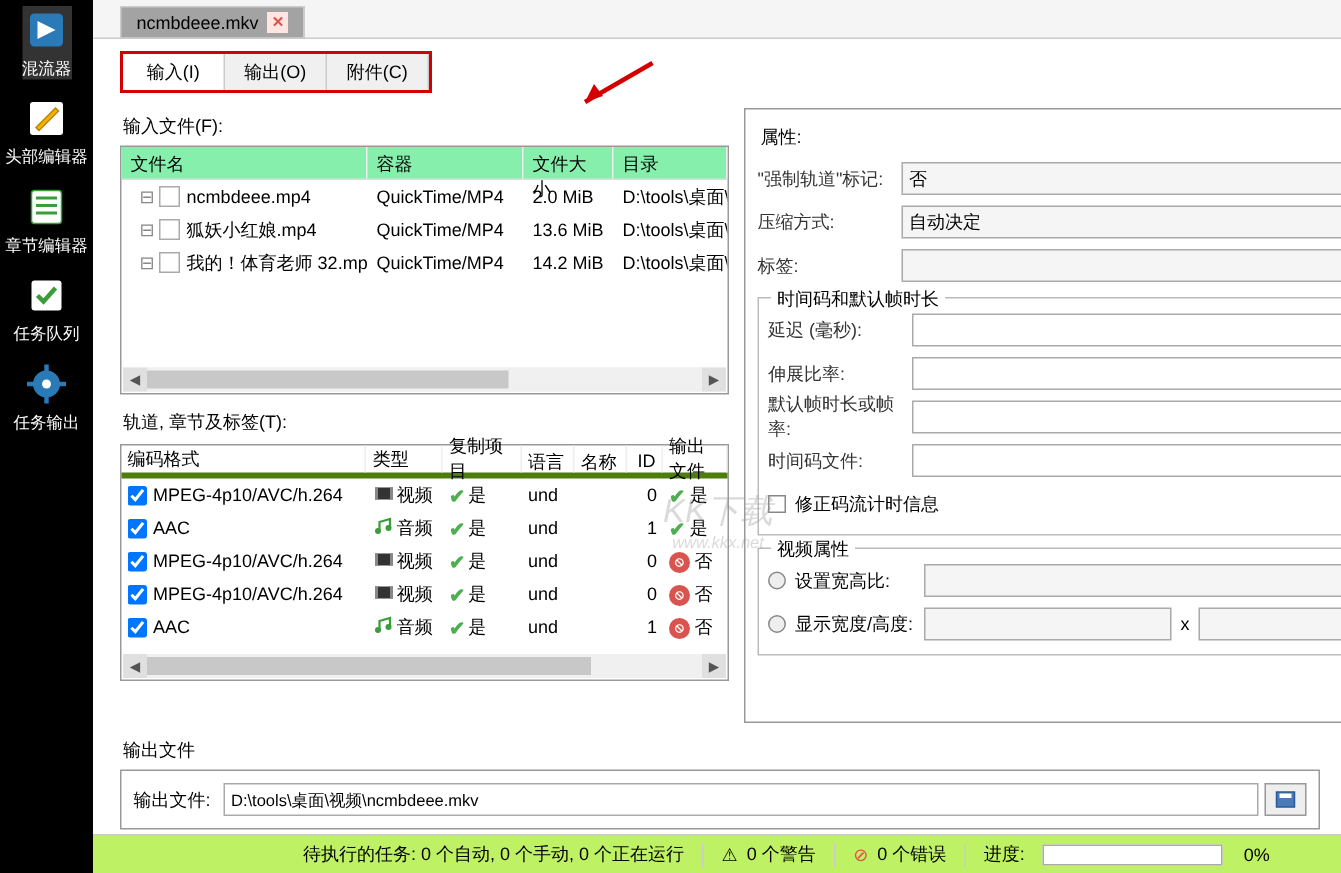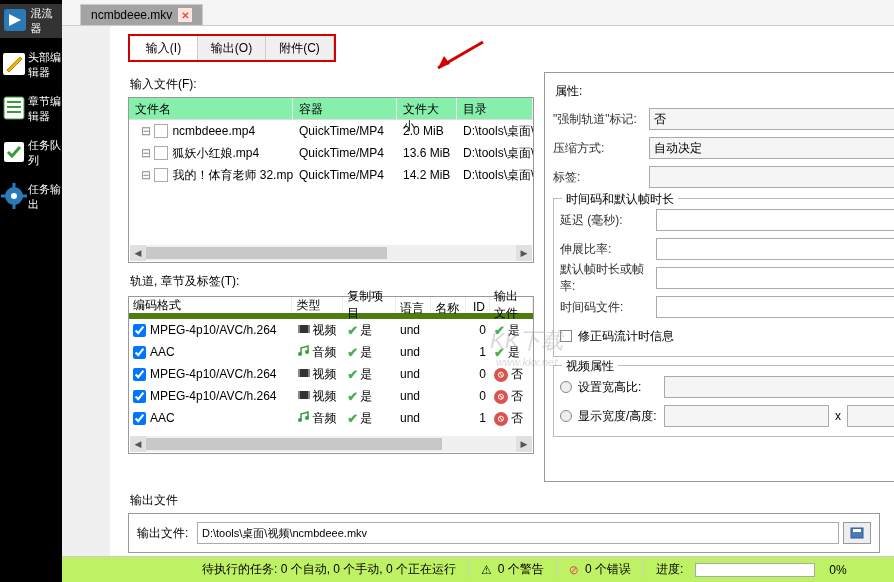--- a/index.html
+++ b/index.html
@@ -1,28 +1,28 @@
 <!DOCTYPE html>
 <html><head>
 <meta charset="utf-8">
 <style>
 * { box-sizing: border-box; margin: 0; padding: 0; }
 body { font-family: "Microsoft YaHei", "SimSun", Arial, sans-serif; font-size: 12px; background: #fff; color: #000; width: 894px; height: 582px; overflow: hidden; position: relative; }
 
 .sidebar { position: absolute; left: 0; top: 0; width: 62px; height: 100%; background: #000; display: flex; flex-direction: column; align-items: center; padding-top: 4px; }
-.sidebar-item { display: flex; align-items: center; margin-bottom: 10px; cursor: pointer; color: #fff; font-size: 11px; }
+.sidebar-item { display: flex; flex-direction: column; align-items: center; margin-bottom: 10px; cursor: pointer; color: #fff; font-size: 11px; }
 .sidebar-item .icon-box { width: 32px; height: 32px; display: flex; align-items: center; justify-content: center; margin-bottom: 2px; }
 .sidebar-item.sel { background: #333; }
 
 .main { position: absolute; left: 62px; top: 0; right: 0; bottom: 0; background: #f0f0f0; }
 .tabbar { height: 26px; background: #f5f5f5; border-bottom: 1px solid #ccc; display: flex; align-items: flex-end; padding-left: 18px; }
 .file-tab { background: #a3a3a3; border: 1px solid #ccc; border-bottom: none; padding: 3px 10px; font-size: 12px; display: flex; align-items: center; gap: 6px; }
 .close-x { color: #d9534f; background: #ffe5e0; width: 14px; height: 14px; display: inline-flex; align-items: center; justify-content: center; font-weight: bold; font-size: 10px; }
 
-.content { position: absolute; left: 0; top: 26px; right: 0; bottom: 26px; background: #fff; padding: 8px 14px 0 18px; overflow: hidden; margin-left: 48px; }
+.content { position: absolute; left: 0; top: 26px; right: 0; bottom: 26px; background: #fff; padding: 8px 14px 0 18px; overflow: hidden; }
 
 .inner-tabs { display: flex; border: 2px solid #d40000; width: 208px; height: 28px; margin-bottom: 10px; position: relative; }
 .inner-tab { flex: 1; display: flex; align-items: center; justify-content: center; border-right: 1px solid #ccc; background: #f0f0f0; font-size: 12px; cursor: pointer; }
 .inner-tab.active { background: #fff; font-weight: 500; }
 .red-arrow { position: absolute; left: 300px; top: 6px; }
 
 .two-col { display: flex; gap: 10px; height: 410px; }
 .left-col { width: 406px; display: flex; flex-direction: column; }
 .right-col { flex: 1; display: flex; }
 
@@ -39,21 +39,21 @@
 .c-size { width: 60px; }
 .c-dir { flex: 1; }
 .file-icon { display: inline-block; width: 14px; height: 14px; border: 1px solid #aaa; background: #fff; margin-right: 4px; vertical-align: middle; }
 
 .hscroll { position: absolute; left: 1px; right: 1px; bottom: 1px; height: 16px; background: #f0f0f0; display: flex; }
 .hscroll .arr { width: 16px; background: #e0e0e0; display: flex; align-items: center; justify-content: center; font-size: 9px; color: #555; }
 .hscroll .track { flex: 1; background: #f0f0f0; position: relative; }
 .hscroll .thumb { position: absolute; left: 0; top: 2px; bottom: 2px; width: 65%; background: #c8c8c8; }
 
 .tracks-box { height: 158px; margin-top: 2px; }
-.tracks-headers { display: flex; border-bottom: 6px solid #4d7c0f; height: 22px; }
+.tracks-headers { display: flex; border-bottom: 4px solid #4d7c0f; height: 22px; }
 .tracks-headers > div { border-right: 1px solid #eee; padding: 3px 4px; font-size: 12px; }
 .track-row { display: flex; height: 22px; align-items: center; }
 .track-row > div { padding: 2px 4px; font-size: 12px; white-space: nowrap; overflow: hidden; }
 .t-codec { width: 168px; display: flex; align-items: center; }
 .t-type { width: 52px; display: flex; align-items: center; gap: 2px; }
 .t-copy { width: 54px; display: flex; align-items: center; gap: 2px; }
 .t-lang { width: 36px; }
 .t-name { width: 36px; }
 .t-id { width: 24px; text-align: right; }
 .t-out { width: 44px; display: flex; align-items: center; gap: 3px; }

